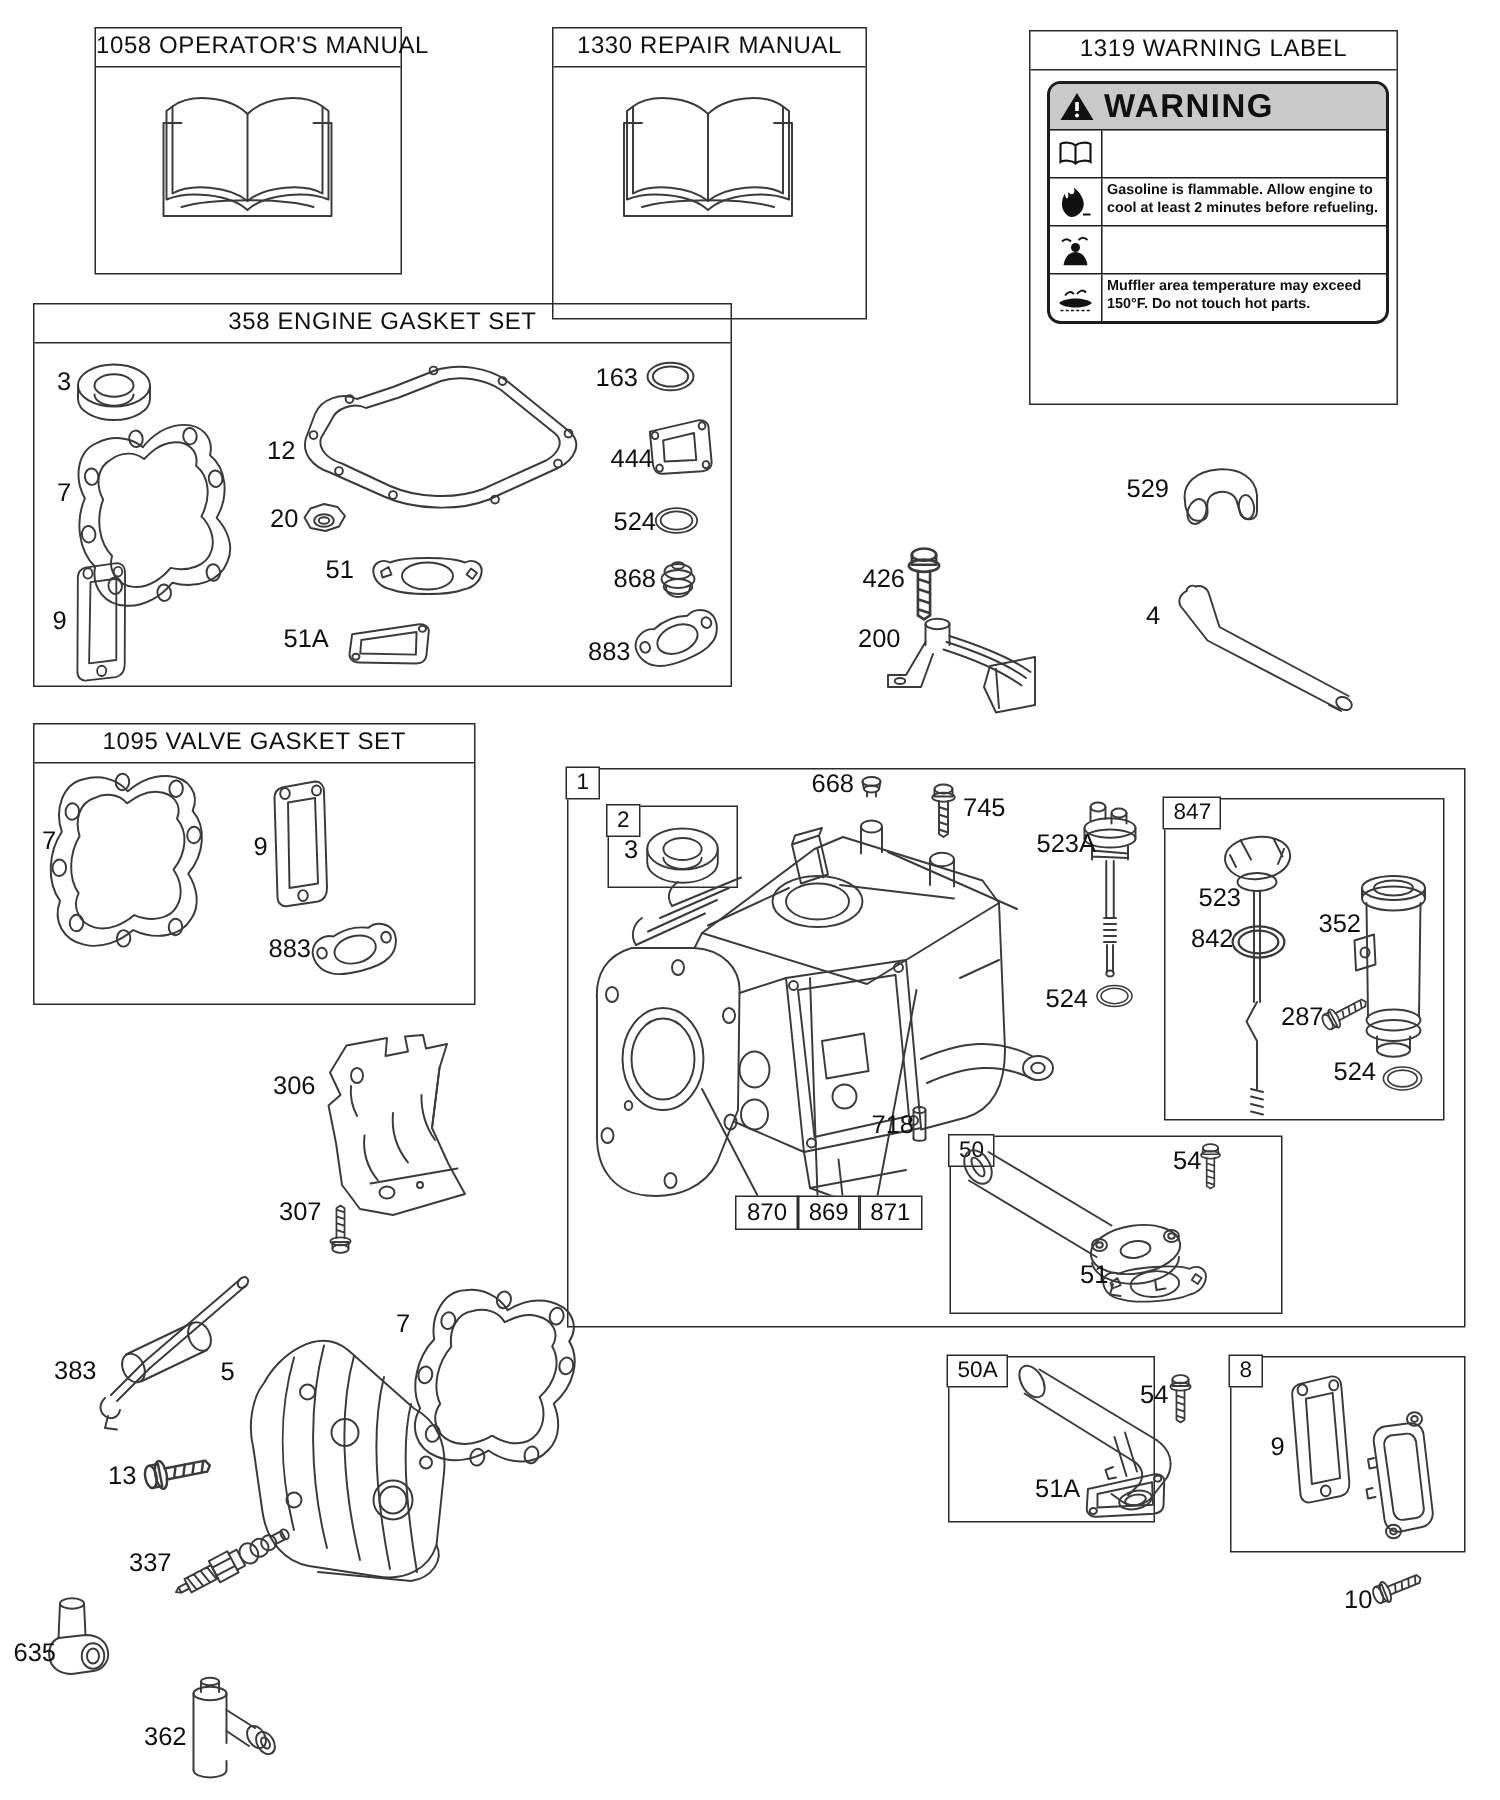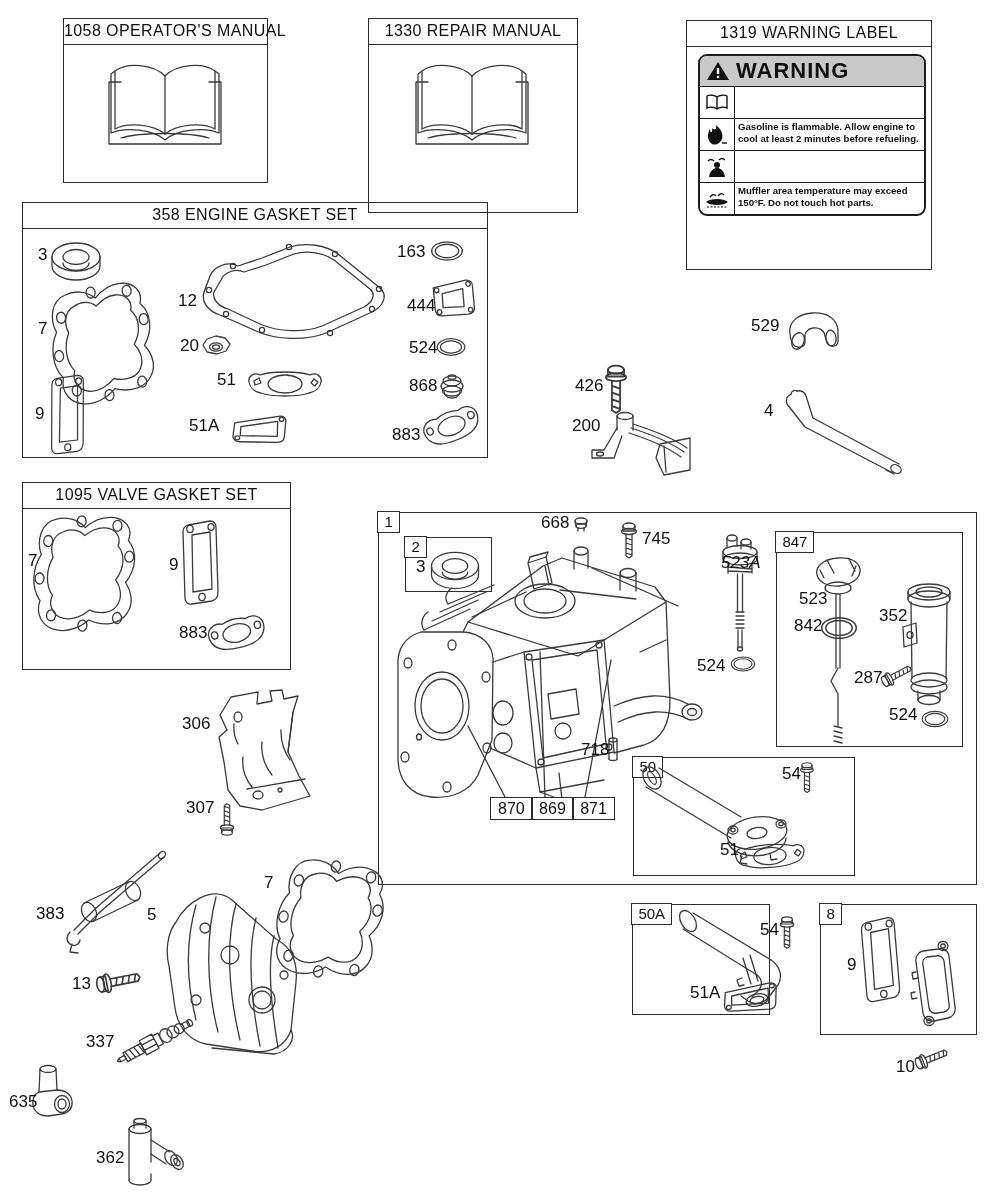--- a/index.html
+++ b/index.html
@@ -90,21 +90,21 @@
           </svg>
       </span>
       <span class="wl-txt">Muffler area temperature may exceed 150°F.  Do not touch hot parts.</span>
     </div>
   </div>
 
   <div class="box" style="left:22px;top:202px;width:466px;height:256px;">
     <div class="box-title">358 ENGINE GASKET SET</div>
   </div>
 
-  <div class="box" style="left:22px;top:482px;width:269px;height:188px;">
+  <div class="box" style="left:22px;top:482px;width:295px;height:188px;">
     <div class="box-title">1095 VALVE GASKET SET</div>
   </div>
 
   <div class="box" style="left:378px;top:512px;width:599px;height:373px;">
     <div class="corner-id">1</div>
   </div>
   <div class="box" style="left:405px;top:537px;width:87px;height:55px;">
     <div class="corner-id">2</div>
   </div>
   <div class="box" style="left:776px;top:532px;width:187px;height:215px;">
@@ -479,21 +479,21 @@
   <span class="pl" style="left:409px;top:377px;">868</span>
   <span class="pl" style="left:392px;top:426px;">883</span>
 
   <span class="pl" style="left:28px;top:552px;">7</span>
   <span class="pl" style="left:169px;top:556px;">9</span>
   <span class="pl" style="left:179px;top:624px;">883</span>
 
   <span class="pl" style="left:416px;top:558px;">3</span>
   <span class="pl" style="left:541px;top:514px;">668</span>
   <span class="pl" style="left:596px;top:530px;margin-left:46px;">745</span>
-  <span class="pl" style="left:721px;top:554px;font-style:italic;">523A</span>
+  <span class="pl" style="left:691px;top:554px;">523A</span>
   <span class="pl" style="left:697px;top:657px;">524</span>
   <span class="pl" style="left:581px;top:741px;">718</span>
 
   <span class="pl" style="left:799px;top:590px;">523</span>
   <span class="pl" style="left:794px;top:617px;">842</span>
   <span class="pl" style="left:879px;top:607px;">352</span>
   <span class="pl" style="left:854px;top:669px;">287</span>
   <span class="pl" style="left:889px;top:706px;">524</span>
 
   <span class="pl" style="left:782px;top:765px;">54</span>

